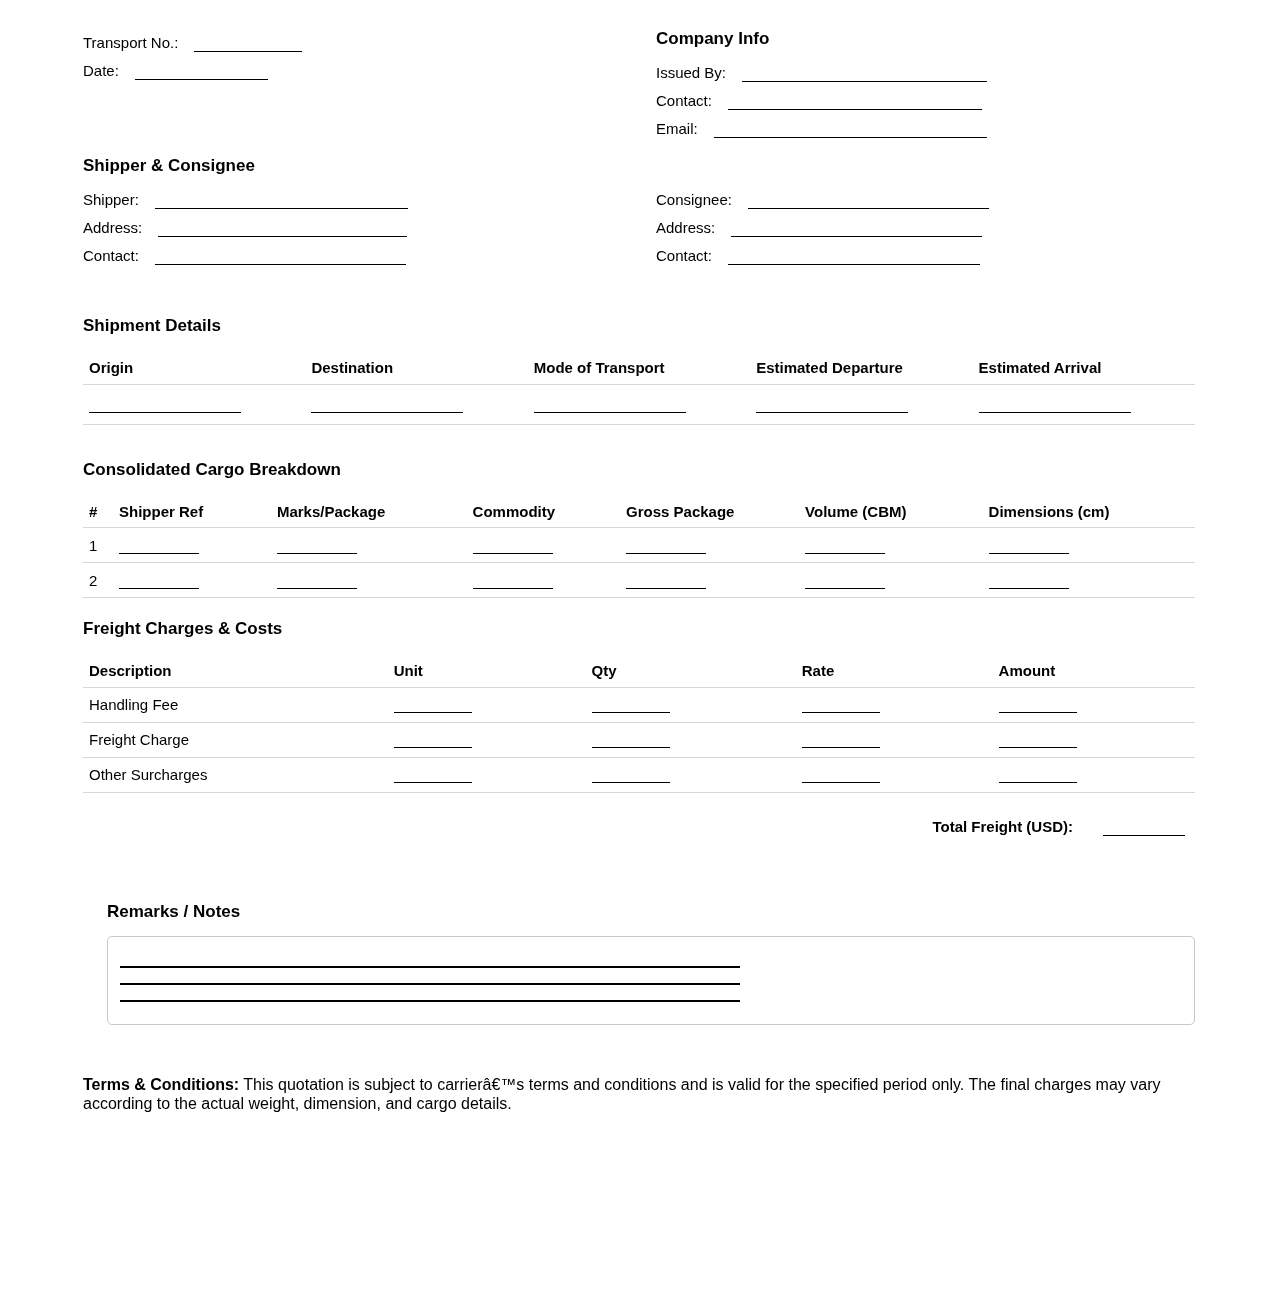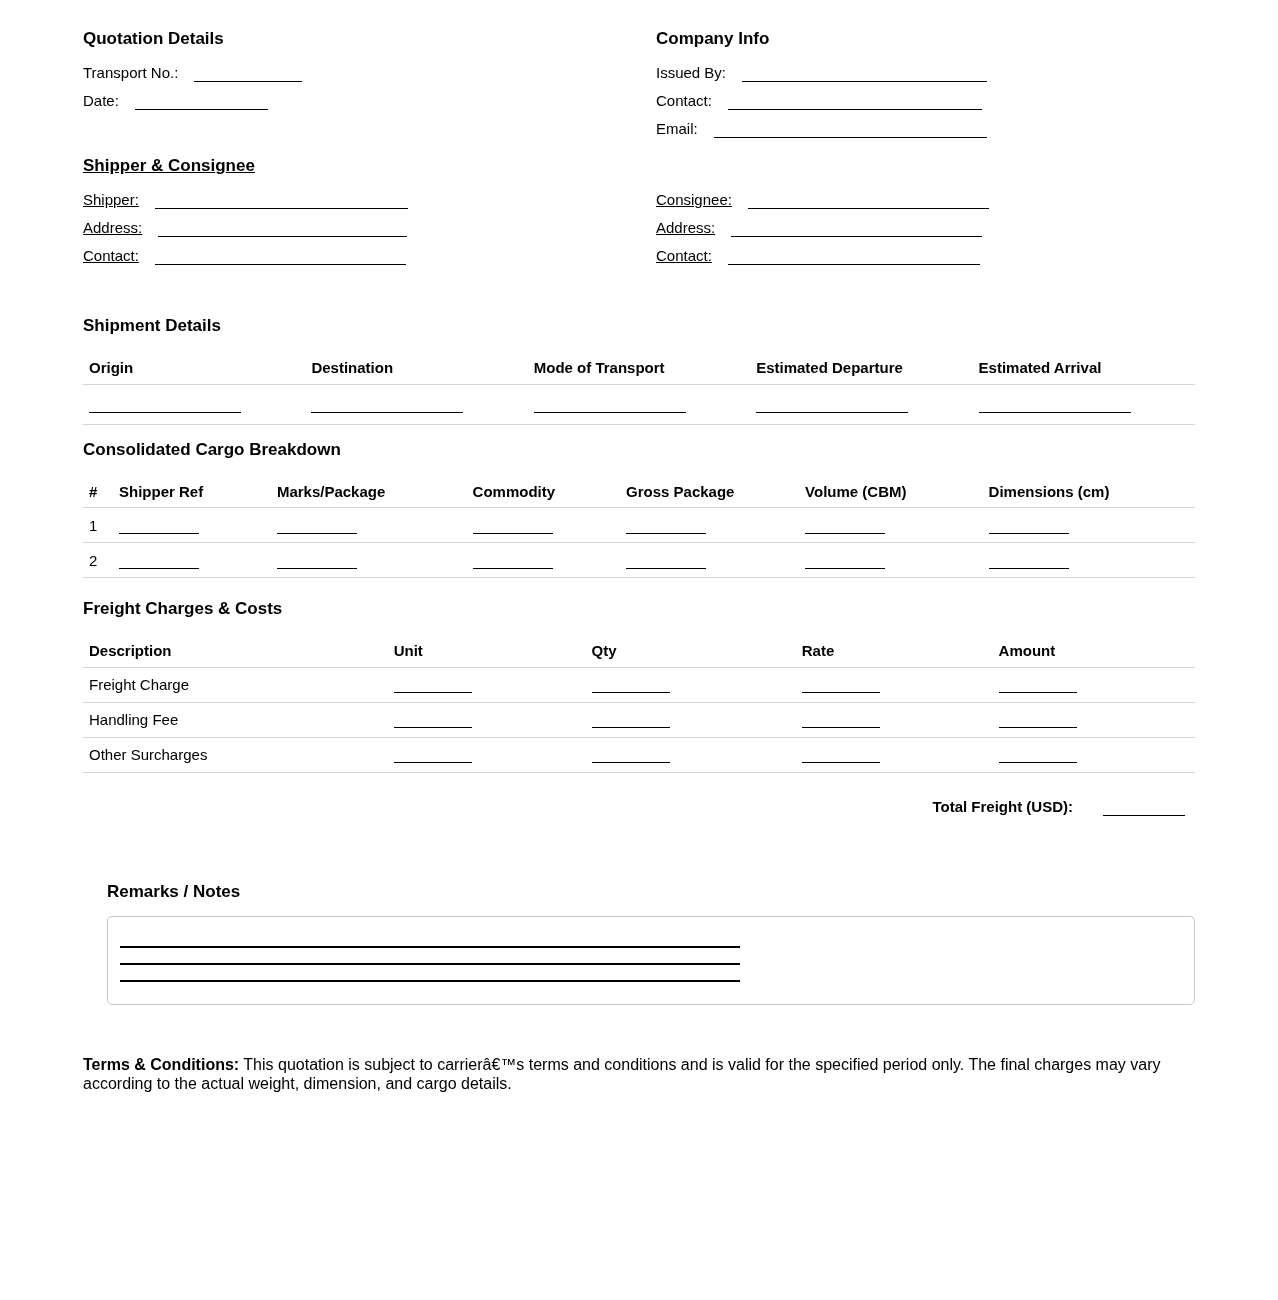--- a/index.html
+++ b/index.html
@@ -27,39 +27,39 @@
     line-height: 21px;
     font-weight: bold;
   }
   
   .two-col {
     display: grid;
     grid-template-columns: 573px 1fr;
   }
   .top-grid { margin-top: 28px; }
   .top-grid h2 { margin-bottom: 9px; }
-  .sc-section { margin-top: 13px; text-decoration: underline; }
+  .sc-section { margin-top: 13px; }
   .sc-section h2 { margin-bottom: 9px; }
   .field-row {
     height: 28px;
     display: flex;
     align-items: center;
     font-size: 15px;
   }
   .blank {
     display: inline-block;
     height: 13px;
     border-bottom: 1.5px solid #000;
     margin-left: 16px;
     transform: translateY(3px);
   }
   
   .tbl-section h2 { margin-bottom: 16px; }
   .sec-shipment { margin-top: 46px; }
-  .sec-cargo { margin-top: 14px; }
+  .sec-cargo { margin-top: 34px; }
   .sec-freight { margin-top: 20px; }
   table {
     width: 100%;
     border-collapse: collapse;
     table-layout: fixed;
     font-size: 15px;
   }
   th {
     text-align: left;
     font-weight: bold;
@@ -113,21 +113,20 @@
   .terms .terms-label { font-weight: bold; }
 </style>
 </head>
 <body>
 
 <div class="page">
 
 
   <div class="two-col top-grid">
     <div>
-      <h2 class="section-heading">Quotation Details</h2>
       <div class="field-row">
         <span>Transport No.:</span>
         <span class="blank" style="width:108px"></span>
       </div>
       <div class="field-row">
         <span>Date:</span>
         <span class="blank" style="width:133px"></span>
       </div>
     </div>
     <div>
@@ -272,28 +271,28 @@
         <tr>
           <th>Description</th>
           <th>Unit</th>
           <th>Qty</th>
           <th>Rate</th>
           <th>Amount</th>
         </tr>
       </thead>
       <tbody>
         <tr>
+          <td>Handling Fee</td>
+          <td><span class="blank blank-cell-freight"></span></td>
+          <td><span class="blank blank-cell-freight"></span></td>
+          <td><span class="blank blank-cell-freight"></span></td>
+          <td><span class="blank blank-cell-freight"></span></td>
+        </tr>
+        <tr>
           <td>Freight Charge</td>
-          <td><span class="blank blank-cell-freight"></span></td>
-          <td><span class="blank blank-cell-freight"></span></td>
-          <td><span class="blank blank-cell-freight"></span></td>
-          <td><span class="blank blank-cell-freight"></span></td>
-        </tr>
-        <tr>
-          <td>Handling Fee</td>
           <td><span class="blank blank-cell-freight"></span></td>
           <td><span class="blank blank-cell-freight"></span></td>
           <td><span class="blank blank-cell-freight"></span></td>
           <td><span class="blank blank-cell-freight"></span></td>
         </tr>
         <tr>
           <td>Other Surcharges</td>
           <td><span class="blank blank-cell-freight"></span></td>
           <td><span class="blank blank-cell-freight"></span></td>
           <td><span class="blank blank-cell-freight"></span></td>

